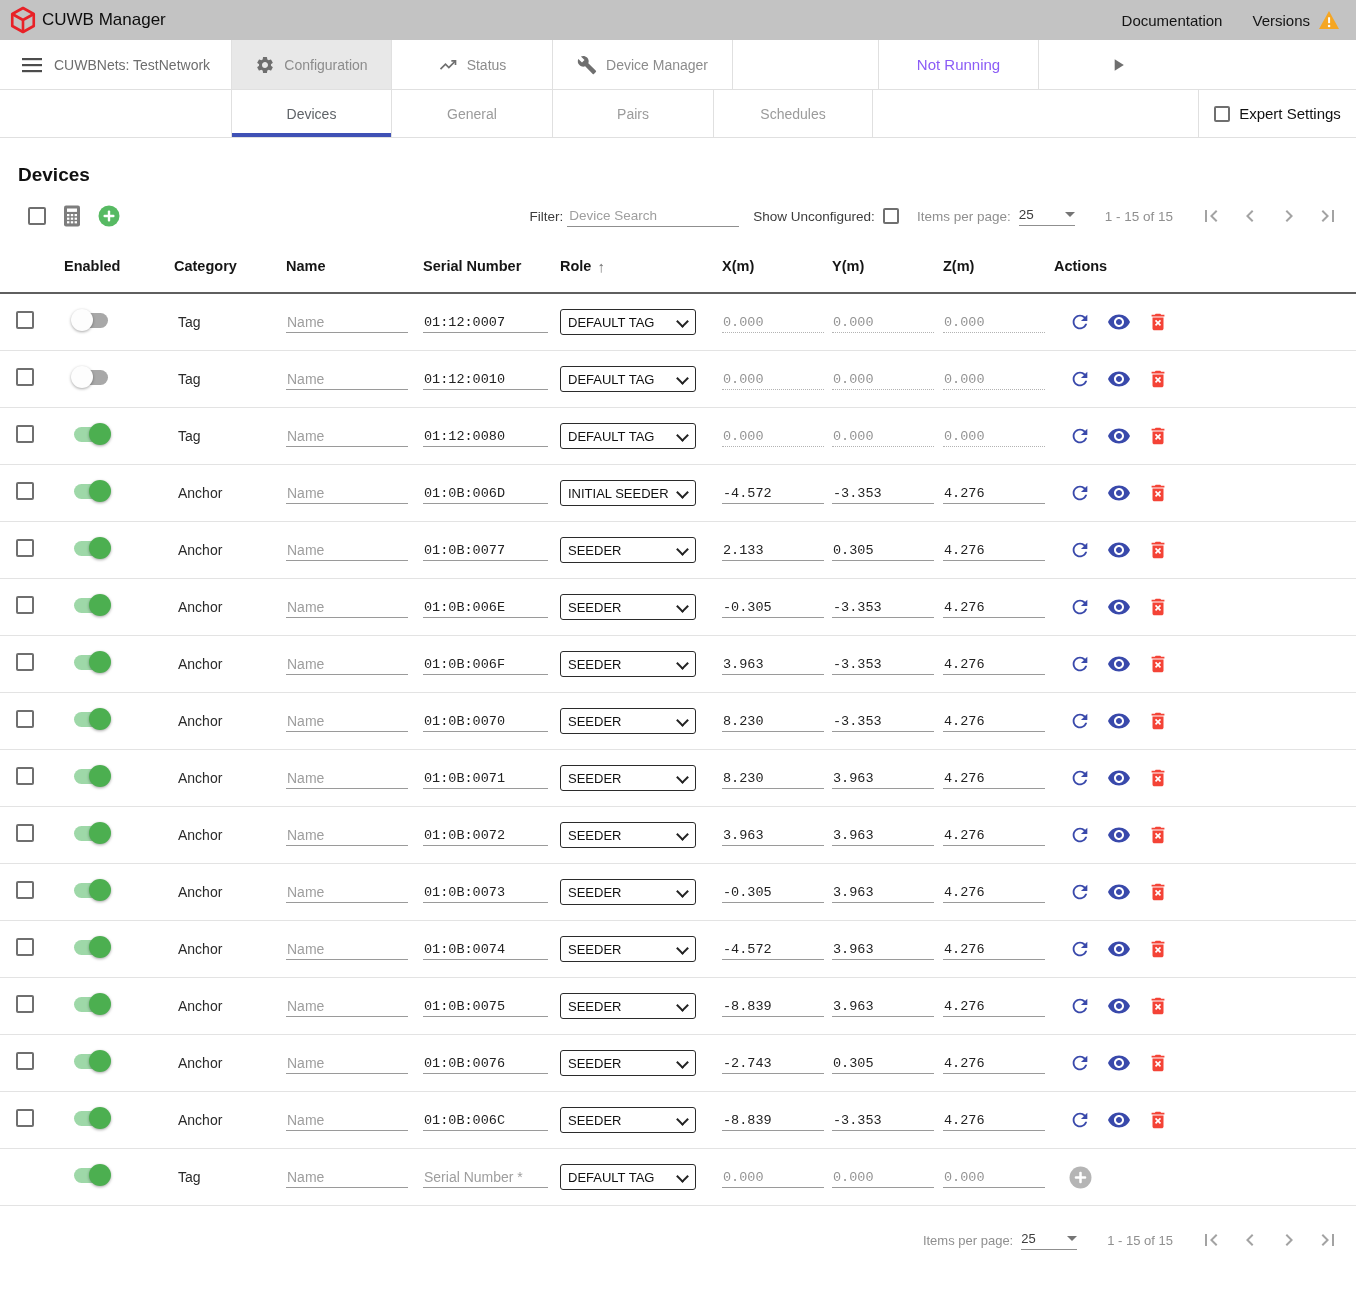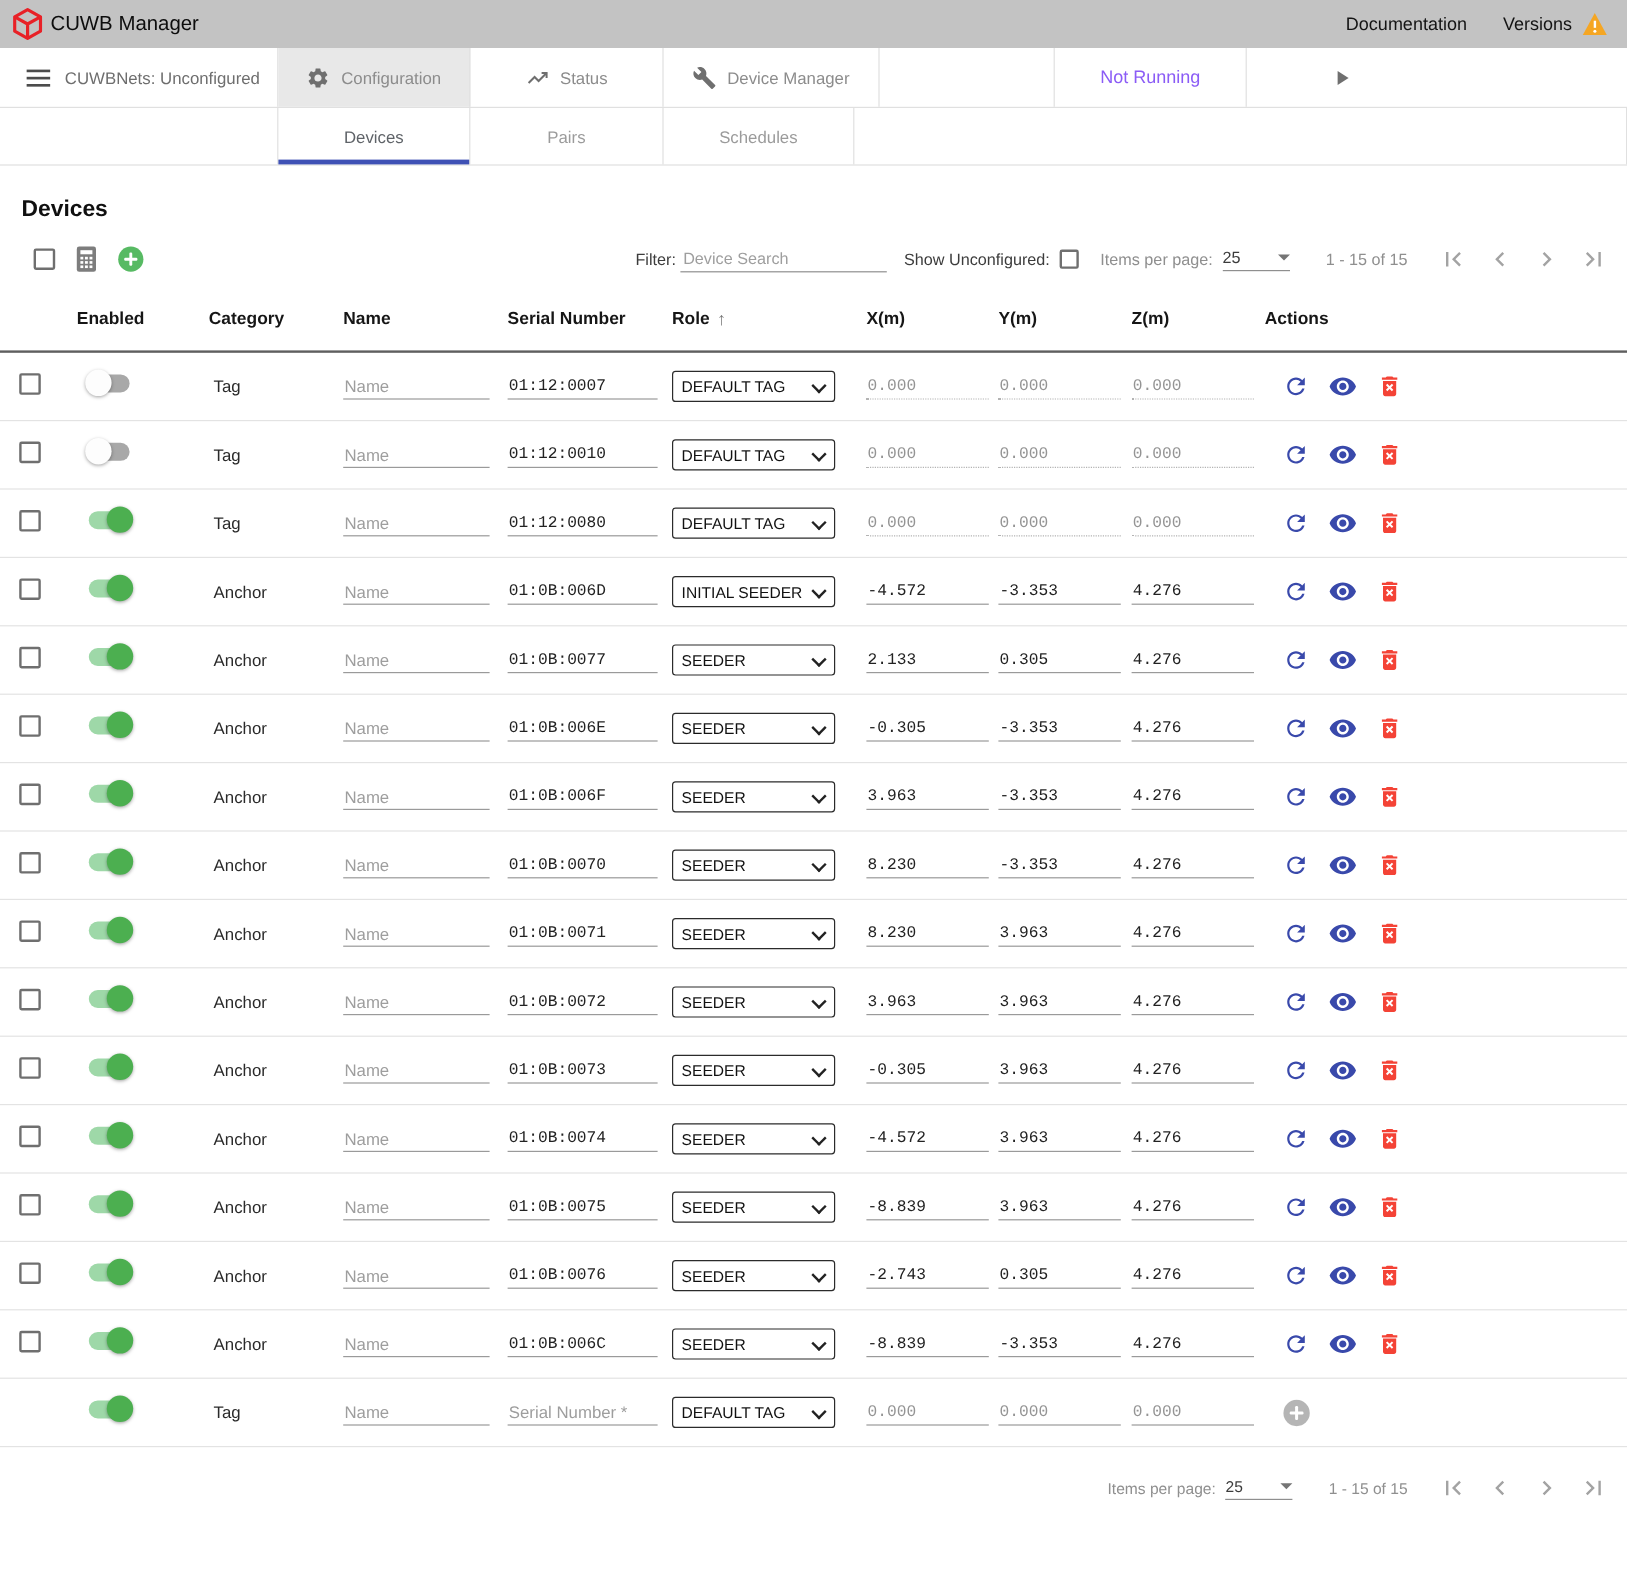--- a/index.html
+++ b/index.html
@@ -123,21 +123,21 @@
   <div class="ncell w-net">
     <span style="display:flex">
       <svg width="20" height="16" viewBox="0 0 20 16">
           <g fill="#4c4c4c">
             <rect y="1" width="20" height="2.2"></rect>
             <rect y="7" width="20" height="2.2"></rect>
             <rect y="13" width="20" height="2.2"></rect>
           </g>
         </svg>
     </span>
-    <span style="color:#6e6e6e">CUWBNets: Unconfigured</span>
+    <span style="color:#6e6e6e">CUWBNets: TestNetwork</span>
   </div>
   <div class="ncell w-conf active">
     <span style="display:flex">
       <svg width="20" height="20" viewBox="0 0 24 24" fill="#6f6f6f">
           <path d="M19.14 12.94c.04-.3.06-.61.06-.94s-.02-.64-.07-.94l2.03-1.58a.49.49 0 0 0 .12-.61l-1.92-3.32a.49.49 0 0 0-.59-.22l-2.39.96a7.03 7.03 0 0 0-1.62-.94l-.36-2.54a.484.484 0 0 0-.48-.41h-3.84c-.24 0-.43.17-.47.41l-.36 2.54c-.59.24-1.13.57-1.62.94l-2.39-.96a.5.5 0 0 0-.59.22L2.74 8.87c-.12.21-.08.47.12.61l2.03 1.58c-.05.3-.09.63-.09.94s.02.64.07.94l-2.03 1.58a.49.49 0 0 0-.12.61l1.92 3.32c.12.22.37.29.59.22l2.39-.96c.5.38 1.03.7 1.62.94l.36 2.54c.05.24.24.41.48.41h3.84c.24 0 .44-.17.47-.41l.36-2.54c.59-.24 1.13-.56 1.62-.94l2.39.96c.22.08.47 0 .59-.22l1.92-3.32a.49.49 0 0 0-.12-.61l-2.01-1.58zM12 15.6A3.61 3.61 0 0 1 8.4 12c0-1.98 1.62-3.6 3.6-3.6s3.6 1.62 3.6 3.6-1.62 3.6-3.6 3.6z"></path>
         </svg>
     </span>
     <span>Configuration</span>
   </div>
   <div class="ncell w-stat">
@@ -166,23 +166,28 @@
       <svg width="20" height="20" viewBox="0 0 24 24" fill="#6f6f6f">
           <path d="M8 5v14l11-7z"></path>
         </svg>
     </span>
   </div>
 </div>
 
 <div class="subrow">
   <div class="scell blank"></div>
   <div class="scell t1 active">Devices</div>
+  <div class="scell t2">General</div>
   <div class="scell t4">Pairs</div>
   <div class="scell t3">Schedules</div>
   <div class="scell spacer"></div>
+  <div class="scell expert">
+    <input type="checkbox" class="cbx small" style="">
+    <span>Expert Settings</span>
+  </div>
 </div>
 
 <div class="page-title">Devices</div>
 
 <div class="toolbar">
   <div class="left-tools">
     <input type="checkbox" class="cbx" style="">
     <button class="iconbtn">
       <span style="display:flex">
         <svg width="22" height="24" viewBox="0 0 22 24">

